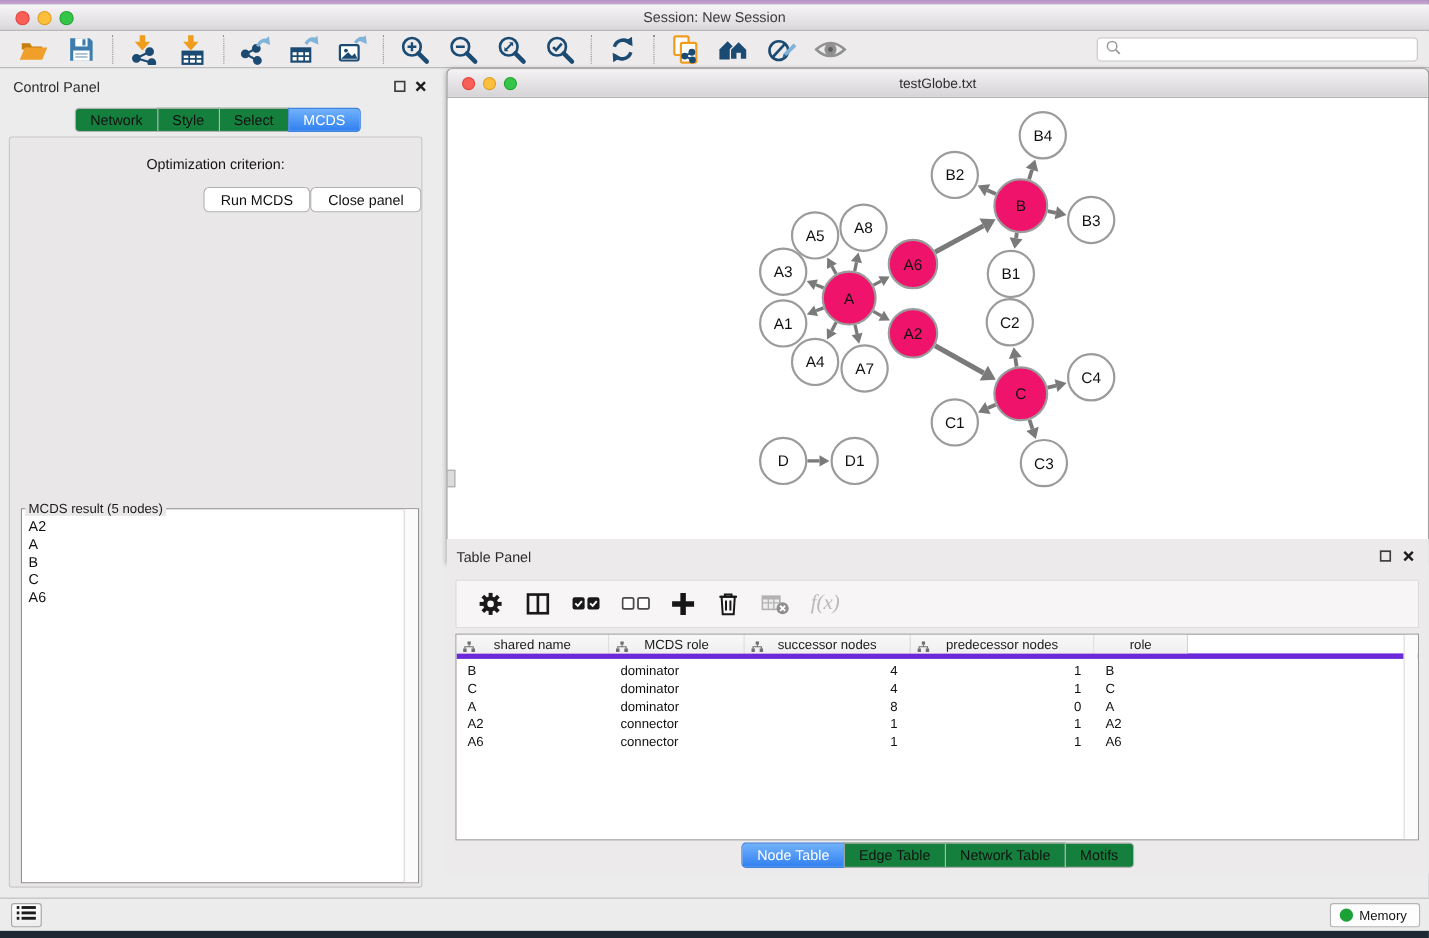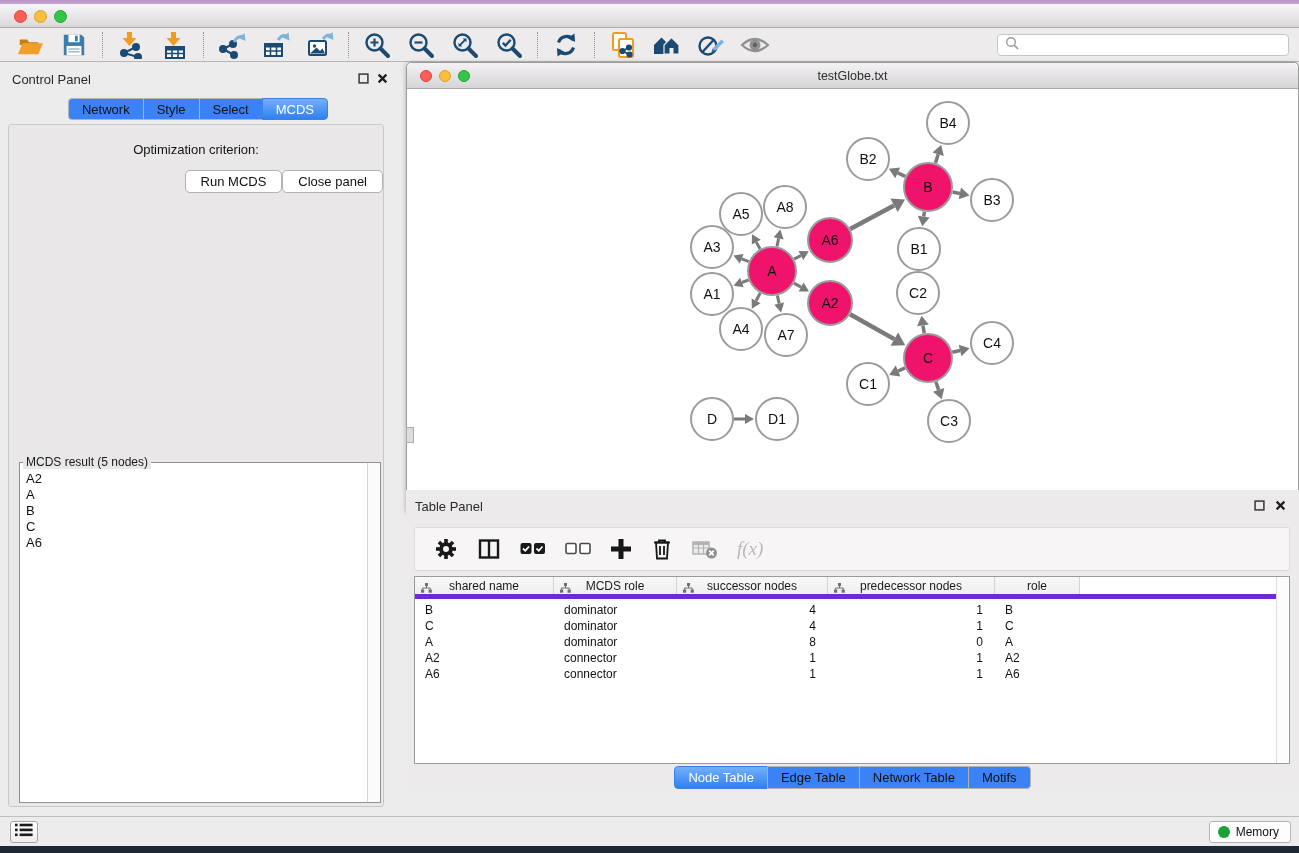--- a/index.html
+++ b/index.html
@@ -24,21 +24,21 @@
   .tb-sep { width:1px; height:26px; border-left:1px dotted #8f8f8f; margin:0 12px; }
   .tb-icon { width:32px; height:30px; display:flex; align-items:center; justify-content:center; cursor:pointer; }
   .search-box { position:absolute; right:10px; top:5px; width:292px; height:22px; background:#fff; border:1px solid #c5c5c5; border-radius:4px; display:flex; align-items:center; padding-left:7px; gap:4px; }
   .search-box input { border:none; outline:none; flex:1; height:18px; font-size:12px; font-family:"Liberation Sans",sans-serif; background:transparent; }
 
   
   .control-panel { position:absolute; left:0; top:58px; width:396px; height:754px; }
   .cp-title { position:absolute; left:12px; top:10px; font-size:13px; color:#2a2a2a; }
   .win-btn { position:absolute; top:10px; width:13px; height:13px; display:flex; align-items:center; justify-content:center; cursor:pointer; }
   .seg-tabs { display:flex; justify-content:center; }
-  .seg-tab { height:22px; line-height:21px; padding:0 13px; background:#3b82f6; border:1px solid #b3b3b3; font-size:13px; color:#111; margin-left:-1px; cursor:pointer; white-space:nowrap; }
+  .seg-tab { height:22px; line-height:21px; padding:0 13px; background:#15803d; border:1px solid #b3b3b3; font-size:13px; color:#111; margin-left:-1px; cursor:pointer; white-space:nowrap; }
   .seg-tab.first { border-radius:4px 0 0 4px; margin-left:0; }
   .seg-tab.last  { border-radius:0 4px 4px 0; }
   .seg-tab.active { background:linear-gradient(#72b1fb,#3080f0); border-color:#3e82e0; color:#fff; }
   #cp-tabs { position:absolute; left:0; right:0; top:36px; }
   .cp-body { position:absolute; left:8px; top:62px; width:376px; height:683px; background:#e9e7e8; border:1px solid #c9c7c8; border-radius:3px; }
   .opt-label { margin-top:17px; text-align:center; font-size:13px; color:#141414; }
   .select-row { display:flex; justify-content:center; margin-top:8px; }
   .cy-select { position:relative; width:314px; height:24px; background:#fff; border:1px solid #b9b9b9; border-radius:4px; font-size:13px; line-height:22px; padding-left:10px; color:#111; cursor:pointer; }
   .stepper { position:absolute; right:-1px; top:-1px; width:20px; height:24px; background:linear-gradient(#6cacfa,#2e7def); border-radius:0 4px 4px 0; display:flex; align-items:center; justify-content:center; }
   .btn-row { display:flex; justify-content:flex-end; margin-top:13px; }
@@ -87,20 +87,21 @@
 <body>
 
 <div id="desktop-top"></div>
 
 <div id="main-window">
 
   <div class="titlebar">
     <span class="tl red"></span>
     <span class="tl yellow"></span>
     <span class="tl green"></span>
+    <div class="titlebar-title">Session: New Session</div>
   </div>
 
   <div class="toolbar">
     <div class="tb-inner" id="tb-groups">
         <div class="tb-group">
           <span class="tb-icon">
             <svg width="28" height="26" viewBox="0 0 30 28">
               <path d="M4 8 L12 8 L14 11 L24 11 L24 14 L4 14 Z" fill="#c77f10"></path>
               <path d="M2 24 L7 12 L29 12 L24 24 Z" fill="#f0a02a"></path>
             </svg>

